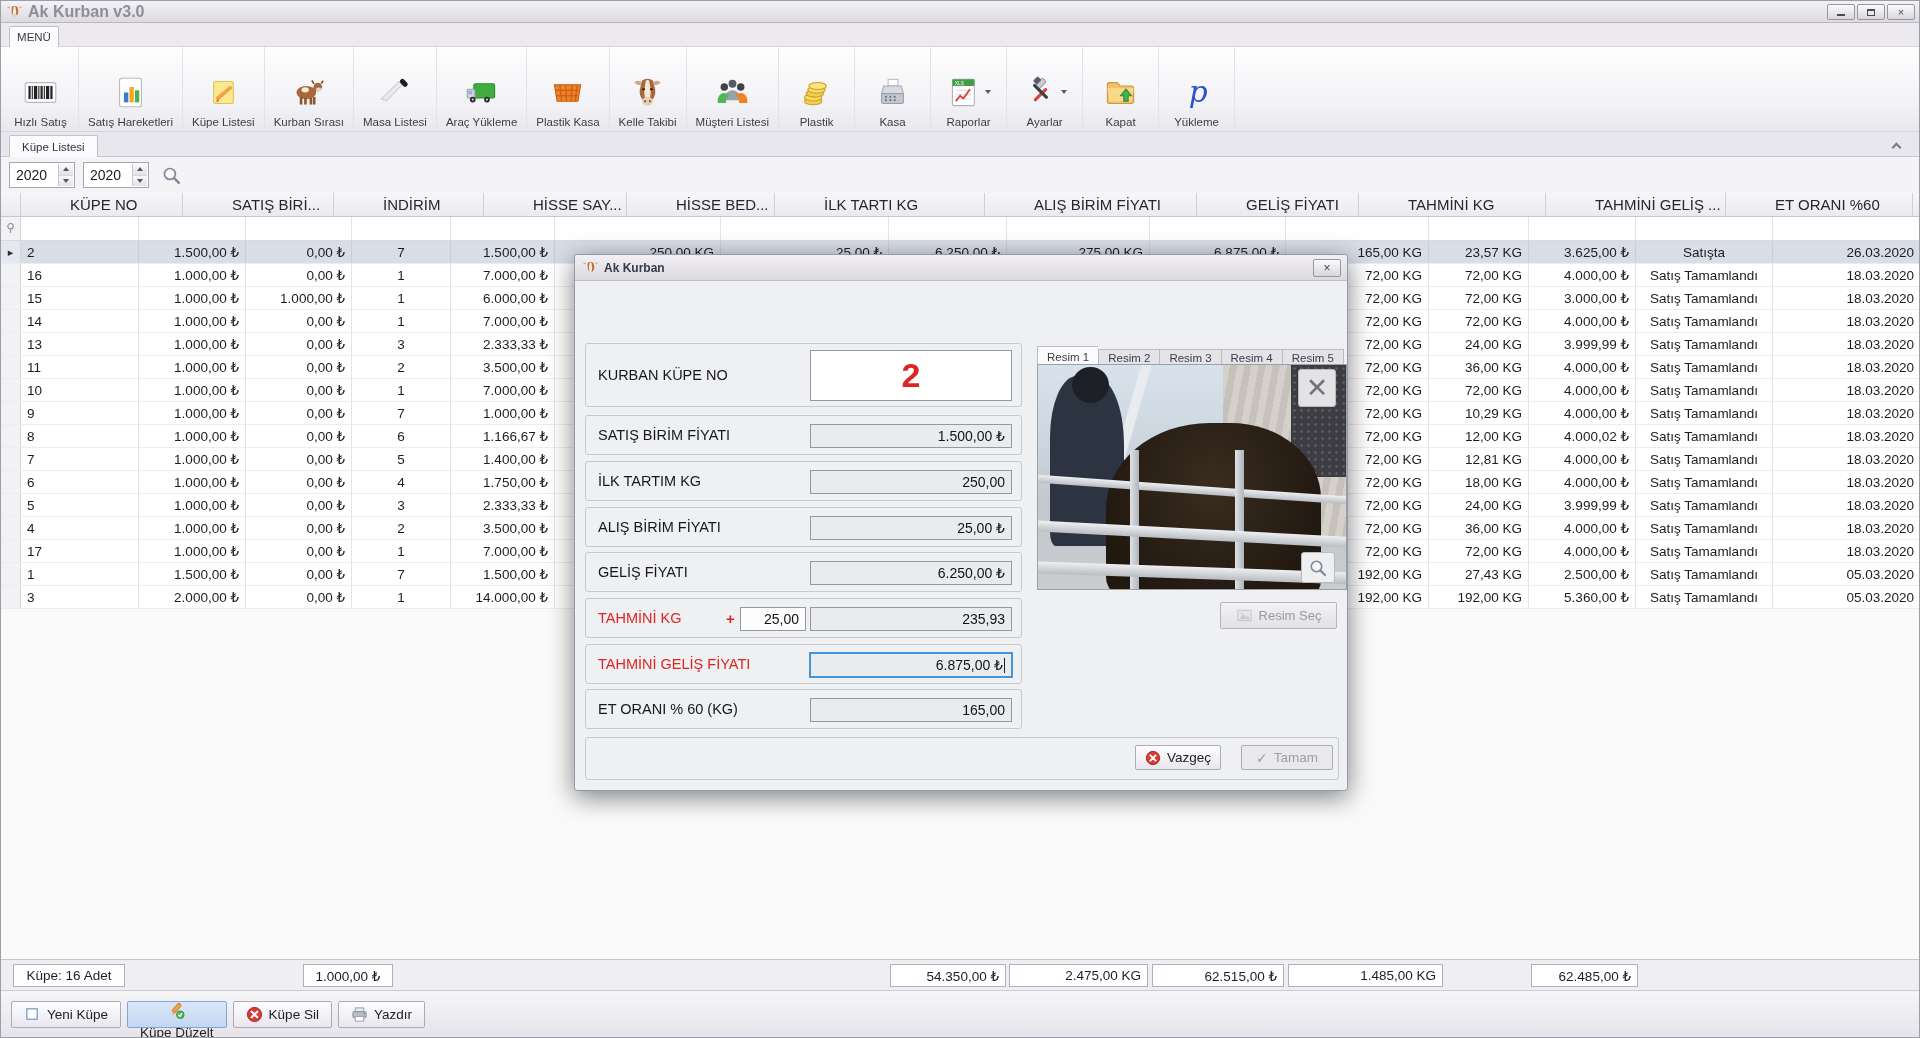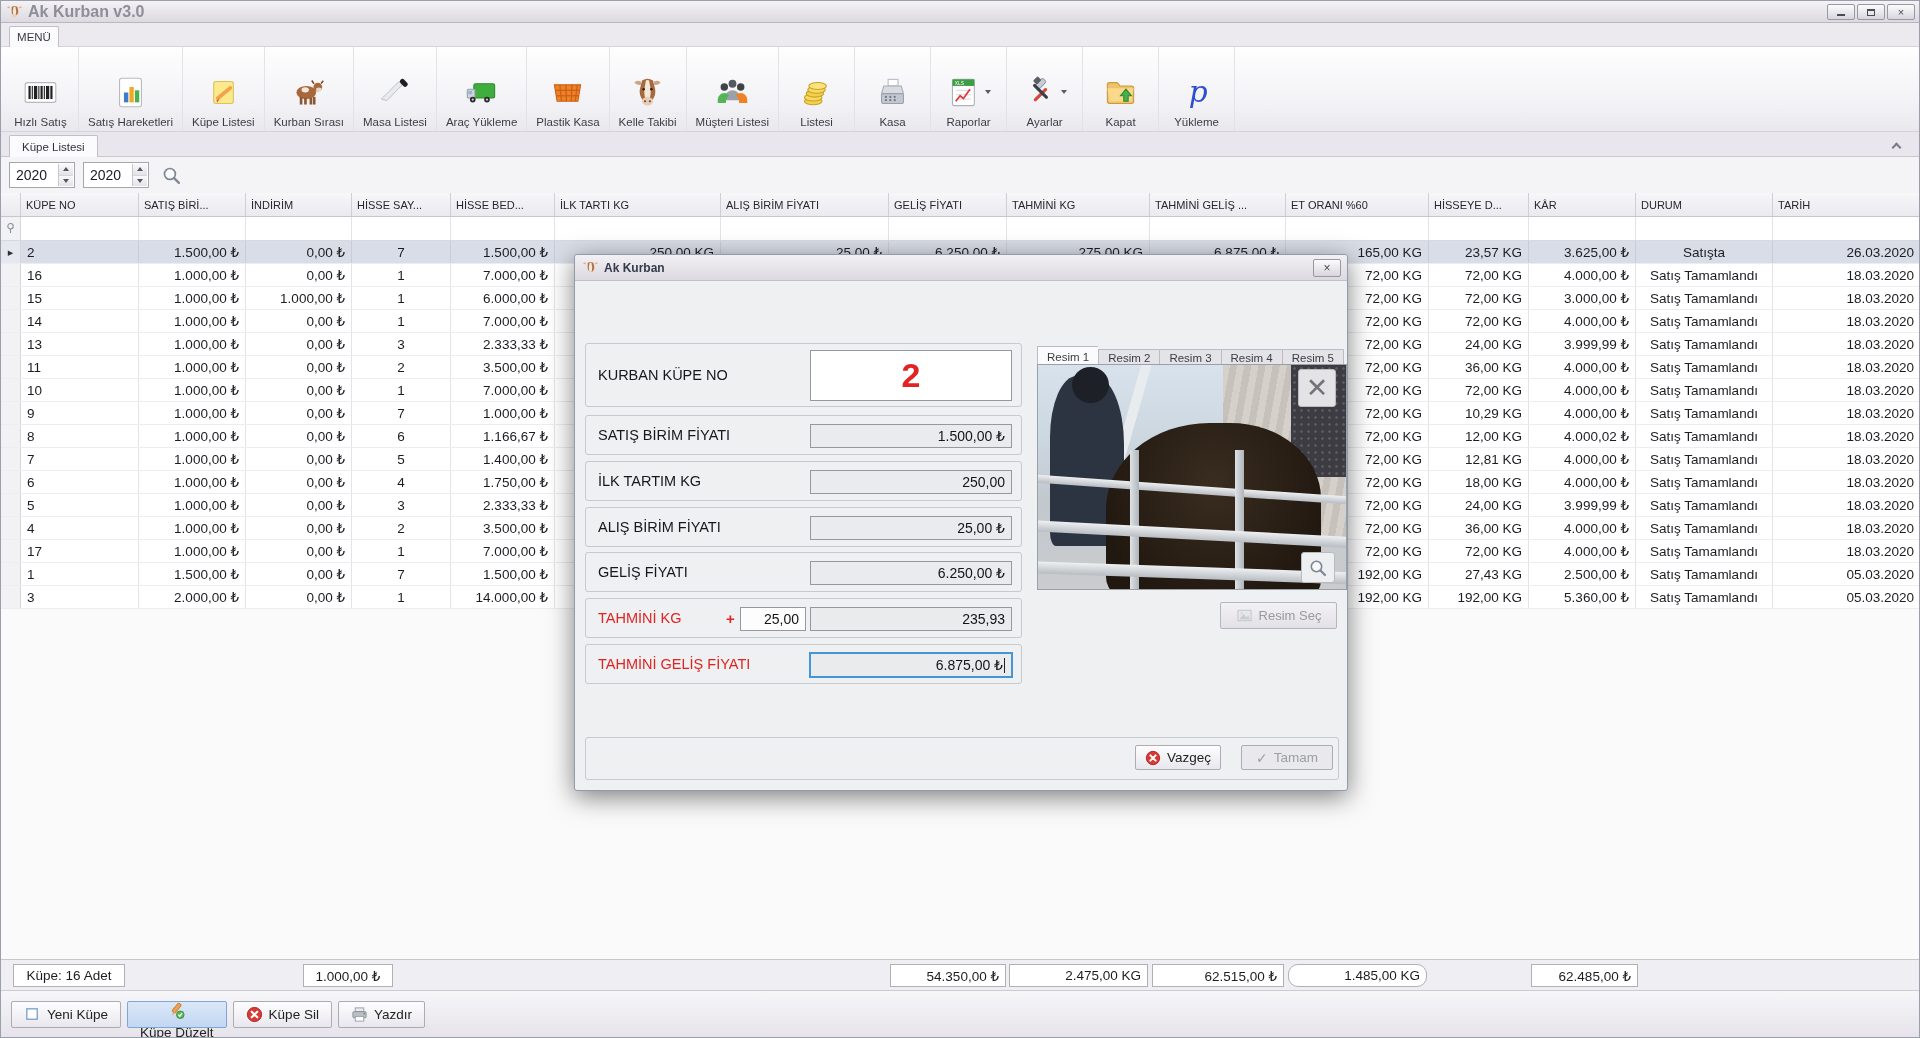--- a/index.html
+++ b/index.html
@@ -40,21 +40,21 @@
 .spinbtns .sb{flex:1;display:flex;align-items:center;justify-content:center;background:linear-gradient(#fafafa,#e2e2e8);border-bottom:1px solid #d5d5dc;}
 .spinbtns .sb:last-child{border-bottom:none;}
 .tri-up{width:0;height:0;border-left:3px solid transparent;border-right:3px solid transparent;border-bottom:4px solid #55555e;}
 .tri-dn{width:0;height:0;border-left:3px solid transparent;border-right:3px solid transparent;border-top:4px solid #55555e;}
 .searchbtn{width:28px;height:28px;display:flex;align-items:center;justify-content:center;}
 .searchbtn svg{width:21px;height:21px;}
 
 
 .grid{position:absolute;top:192px;left:0;right:0;bottom:78px;background:#fafafb;overflow:hidden;}
 .ghead{display:flex;height:24px;background:linear-gradient(#f7f7f9,#eaeaef);border-bottom:1px solid #c6c6cd;}
-.hcell{border-right:1px solid #cfcfd6;display:flex;align-items:center;padding:0 5px;font-size:11px;color:#26262c;white-space:nowrap;overflow:hidden;flex:none;}
+.hcell{border-right:1px solid #cfcfd6;display:flex;align-items:center;padding:0 5px;font-size:15px;color:#26262c;white-space:nowrap;overflow:hidden;flex:none;margin-left:44px;}
 .indh{width:20px;flex:none;border-right:1px solid #cfcfd6;background:linear-gradient(#f7f7f9,#eaeaef);}
 .gfilter{display:flex;height:24px;background:#fff;border-bottom:1px solid #d8d8de;}
 .fcell{border-right:1px solid #e3e3e8;flex:none;}
 .find{width:20px;flex:none;background:#f2f2f5;border-right:1px solid #d5d5db;display:flex;align-items:center;justify-content:center;}
 .grow{display:flex;height:23px;background:#fff;border-bottom:1px solid #ececf1;}
 .grow.sel{background:#d9dde7;}
 .grow.sel .cell{border-right-color:#c9cdd9;}
 .cell{border-right:1px solid #e3e3e8;display:flex;align-items:center;padding:0 6px;font-size:13.5px;white-space:nowrap;overflow:hidden;flex:none;}
 .a-right{justify-content:flex-end;}
 .a-center{justify-content:center;}
@@ -298,21 +298,21 @@
             <g stroke="#c9a227">
               <ellipse cx="13" cy="24" rx="8" ry="3.2" fill="#f3cf4e"></ellipse>
               <ellipse cx="13" cy="20.5" rx="8" ry="3.2" fill="#f7d963"></ellipse>
               <ellipse cx="14.5" cy="17" rx="8" ry="3.2" fill="#f3cf4e"></ellipse>
               <ellipse cx="16" cy="13.5" rx="8" ry="3.2" fill="#f7d963"></ellipse>
               <ellipse cx="17" cy="10" rx="8" ry="3.2" fill="#fae27e"></ellipse>
             </g>
           </svg>
         </span>
       </div>
-      <div class="rlabel">Listesi</div>
+      <div class="rlabel">Plastik</div>
     </div>
     <div class="rbtn">
       <div class="ricon-row">
         <span class="ricon">
           <svg viewBox="0 0 32 32">
             <rect x="12" y="4" width="9" height="6" fill="#fff" stroke="#b9bcc4"></rect>
             <path d="M8 10 h16 l2 7 h-20 z" fill="#d8dbe2" stroke="#a7abb5"></path>
             <rect x="6" y="17" width="20" height="9" rx="1.5" fill="#c3c7d0" stroke="#9aa0aa"></rect>
             <g fill="#70757e">
               <circle cx="10" cy="20" r="1"></circle>
@@ -755,21 +755,21 @@
       </div>
     </div>
 </div>
 
 <div class="summary">
   <div class="sbox scenter" style="left:12px;width:112px;">Küpe: 16 Adet</div>
   <div class="sbox scenter" style="left:302px;width:90px;">1.000,00 ₺</div>
   <div class="sbox sright" style="left:889px;width:116px;">54.350,00 ₺</div>
   <div class="sbox sright" style="left:1008px;width:139px;">2.475,00 KG</div>
   <div class="sbox sright" style="left:1151px;width:132px;">62.515,00 ₺</div>
-  <div class="sbox sright" style="left:1287px;width:139px;border-radius:10px;">1.485,00 KG</div>
+  <div class="sbox sright" style="left:1287px;width:155px;">1.485,00 KG</div>
   <div class="sbox sright" style="left:1530px;width:107px;">62.485,00 ₺</div>
 </div>
 
 <div class="footer">
     <div class="fbtn">
       <span style="display: flex;">
         <svg viewBox="0 0 18 18">
           <rect x="3" y="3" width="11" height="11" fill="#fdfdff" stroke="#7aa0c8" stroke-width="1.4"></rect>
         </svg>
       </span>
@@ -849,20 +849,24 @@
     <div class="finput addinput">25,00</div>
     <div class="finput">235,93</div>
   </div>
   <div class="gbox fieldbox" style="top:389px;">
     <span class="flabel red">TAHMİNİ GELİŞ FİYATI</span>
     <div class="finput focusin">
         <span>6.875,00 ₺</span>
         <span class="caret"></span>
       </div>
   </div>
+  <div class="gbox fieldbox" style="top:434px;">
+    <span class="flabel">ET ORANI % 60 (KG)</span>
+    <div class="finput">165,00</div>
+  </div>
 
   <div class="imgtabs">
       <div class="imgtab active">Resim 1</div>
       <div class="imgtab">Resim 2</div>
       <div class="imgtab">Resim 3</div>
       <div class="imgtab">Resim 4</div>
       <div class="imgtab">Resim 5</div>
     </div>
 
   <div class="photo">

